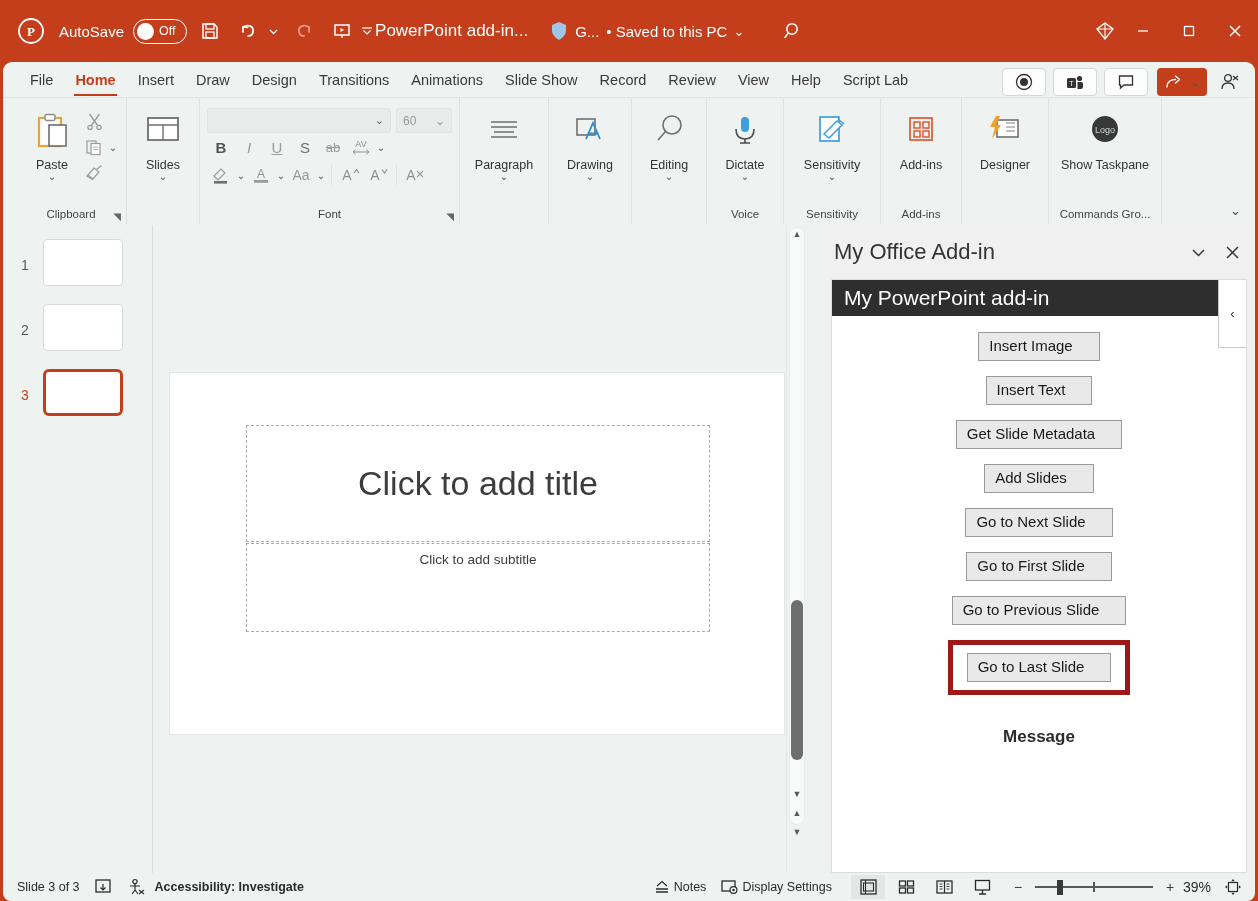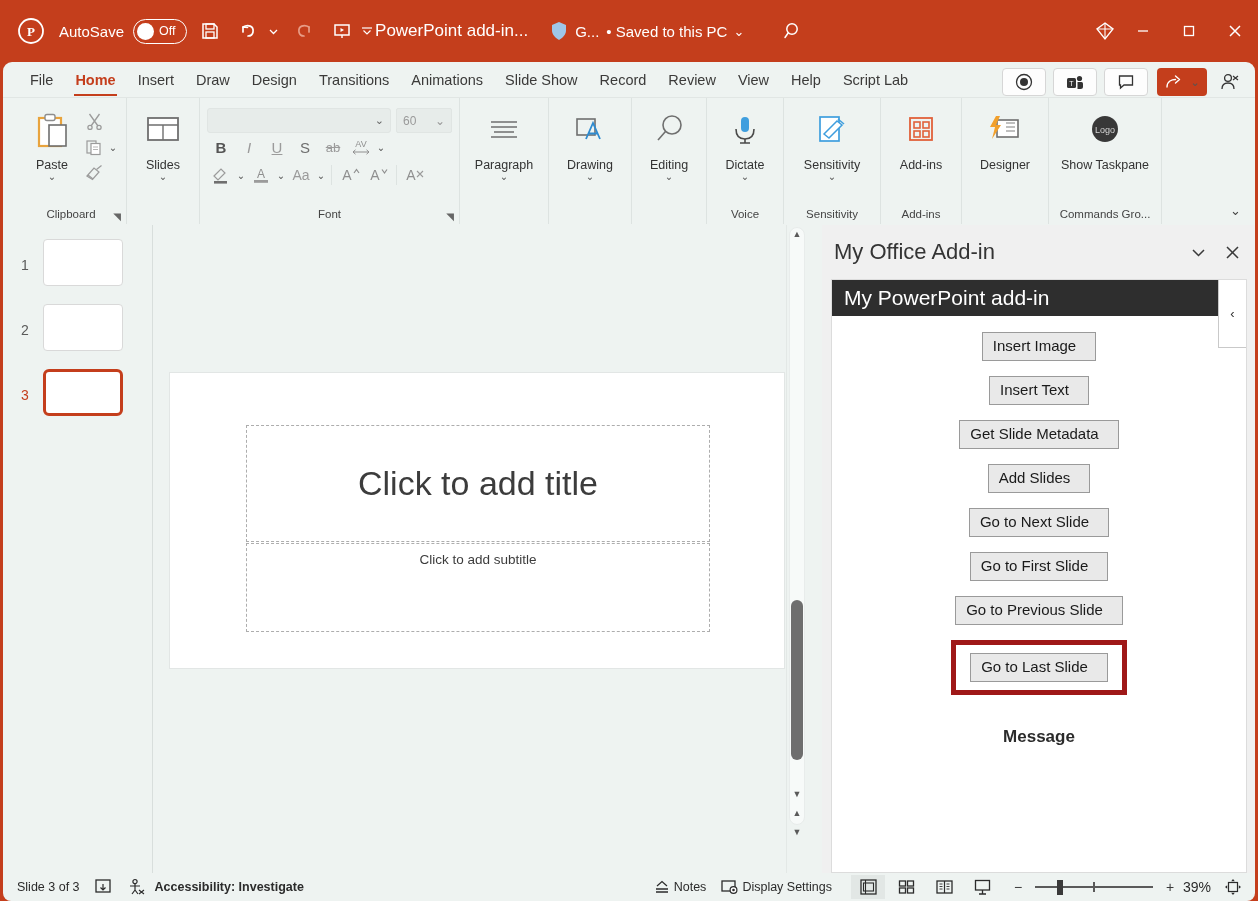--- a/index.html
+++ b/index.html
@@ -180,21 +180,21 @@
   .thumb-row.selected .thumb-num { color: #c43e1c; }
   .thumb-row.selected .thumb-box { border: 3px solid #c43e1c; border-radius: 6px; }
 
   
   .canvas {
     flex: 1 1 auto; background: #eef3f1;
     position: relative;
   }
   .slide {
     position: absolute; left: 17px; top: 148px;
-    width: 614px; height: 295px;
+    width: 614px; height: 361px;
     background: #ffffff;
     box-shadow: 0 0 0 1px #e2e6e5;
   }
   .ph {
     position: absolute;
     border: 1px dashed #adadad;
     display: flex; justify-content: center;
   }
   .ph-title {
     left: 76px; top: 52px; width: 464px; height: 117px;
@@ -256,21 +256,21 @@
     width: 28px; height: 68px; background: #ffffff;
     border: 1px solid #c9c9c9; border-top: none; border-right: none;
     display: flex; align-items: center; justify-content: center;
     font-size: 13px; color: #333;
   }
   .addin-body { padding-top: 16px; }
   .arow { display: flex; justify-content: center; margin-bottom: 15px; }
   .abtn {
     background: #e9e9e9; border: 1px solid #9a9a9a;
     font-size: 15px; color: #1a1a1a;
-    padding: 4px 19px 5px 10px; line-height: 18px;
+    padding: 4px 26px 5px 10px; line-height: 18px;
     font-family: "Liberation Sans", sans-serif;
   }
   .arow.highlight {
     position: relative;
   }
   .hl-box {
     border: 5px solid #9f1818; background: #ffffff;
     padding: 8px 14px; display: inline-block;
   }
   .msg-row { display: flex; justify-content: center; margin-top: 32px; }

